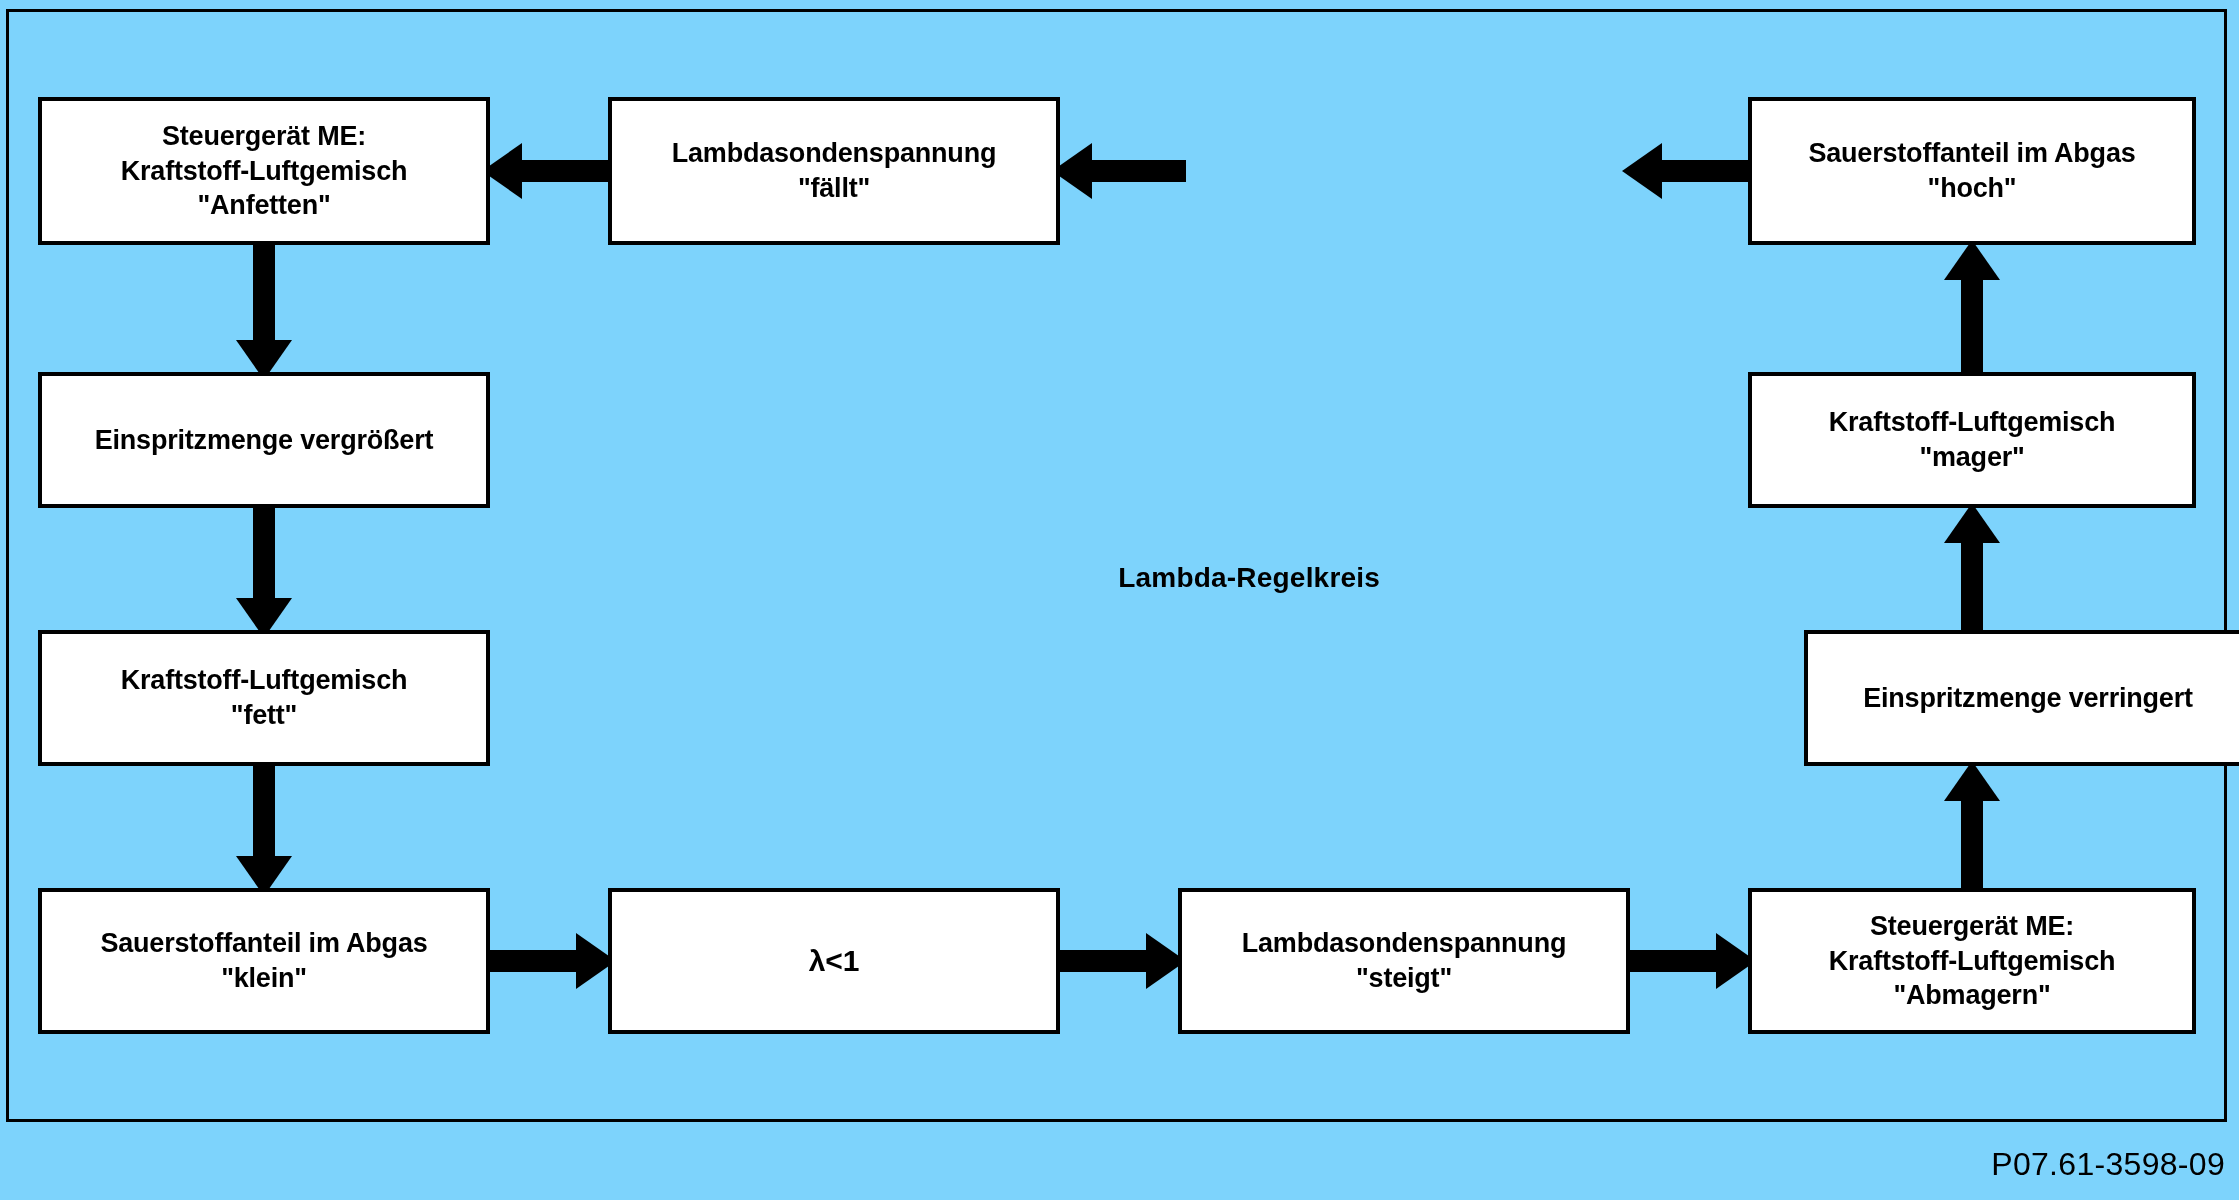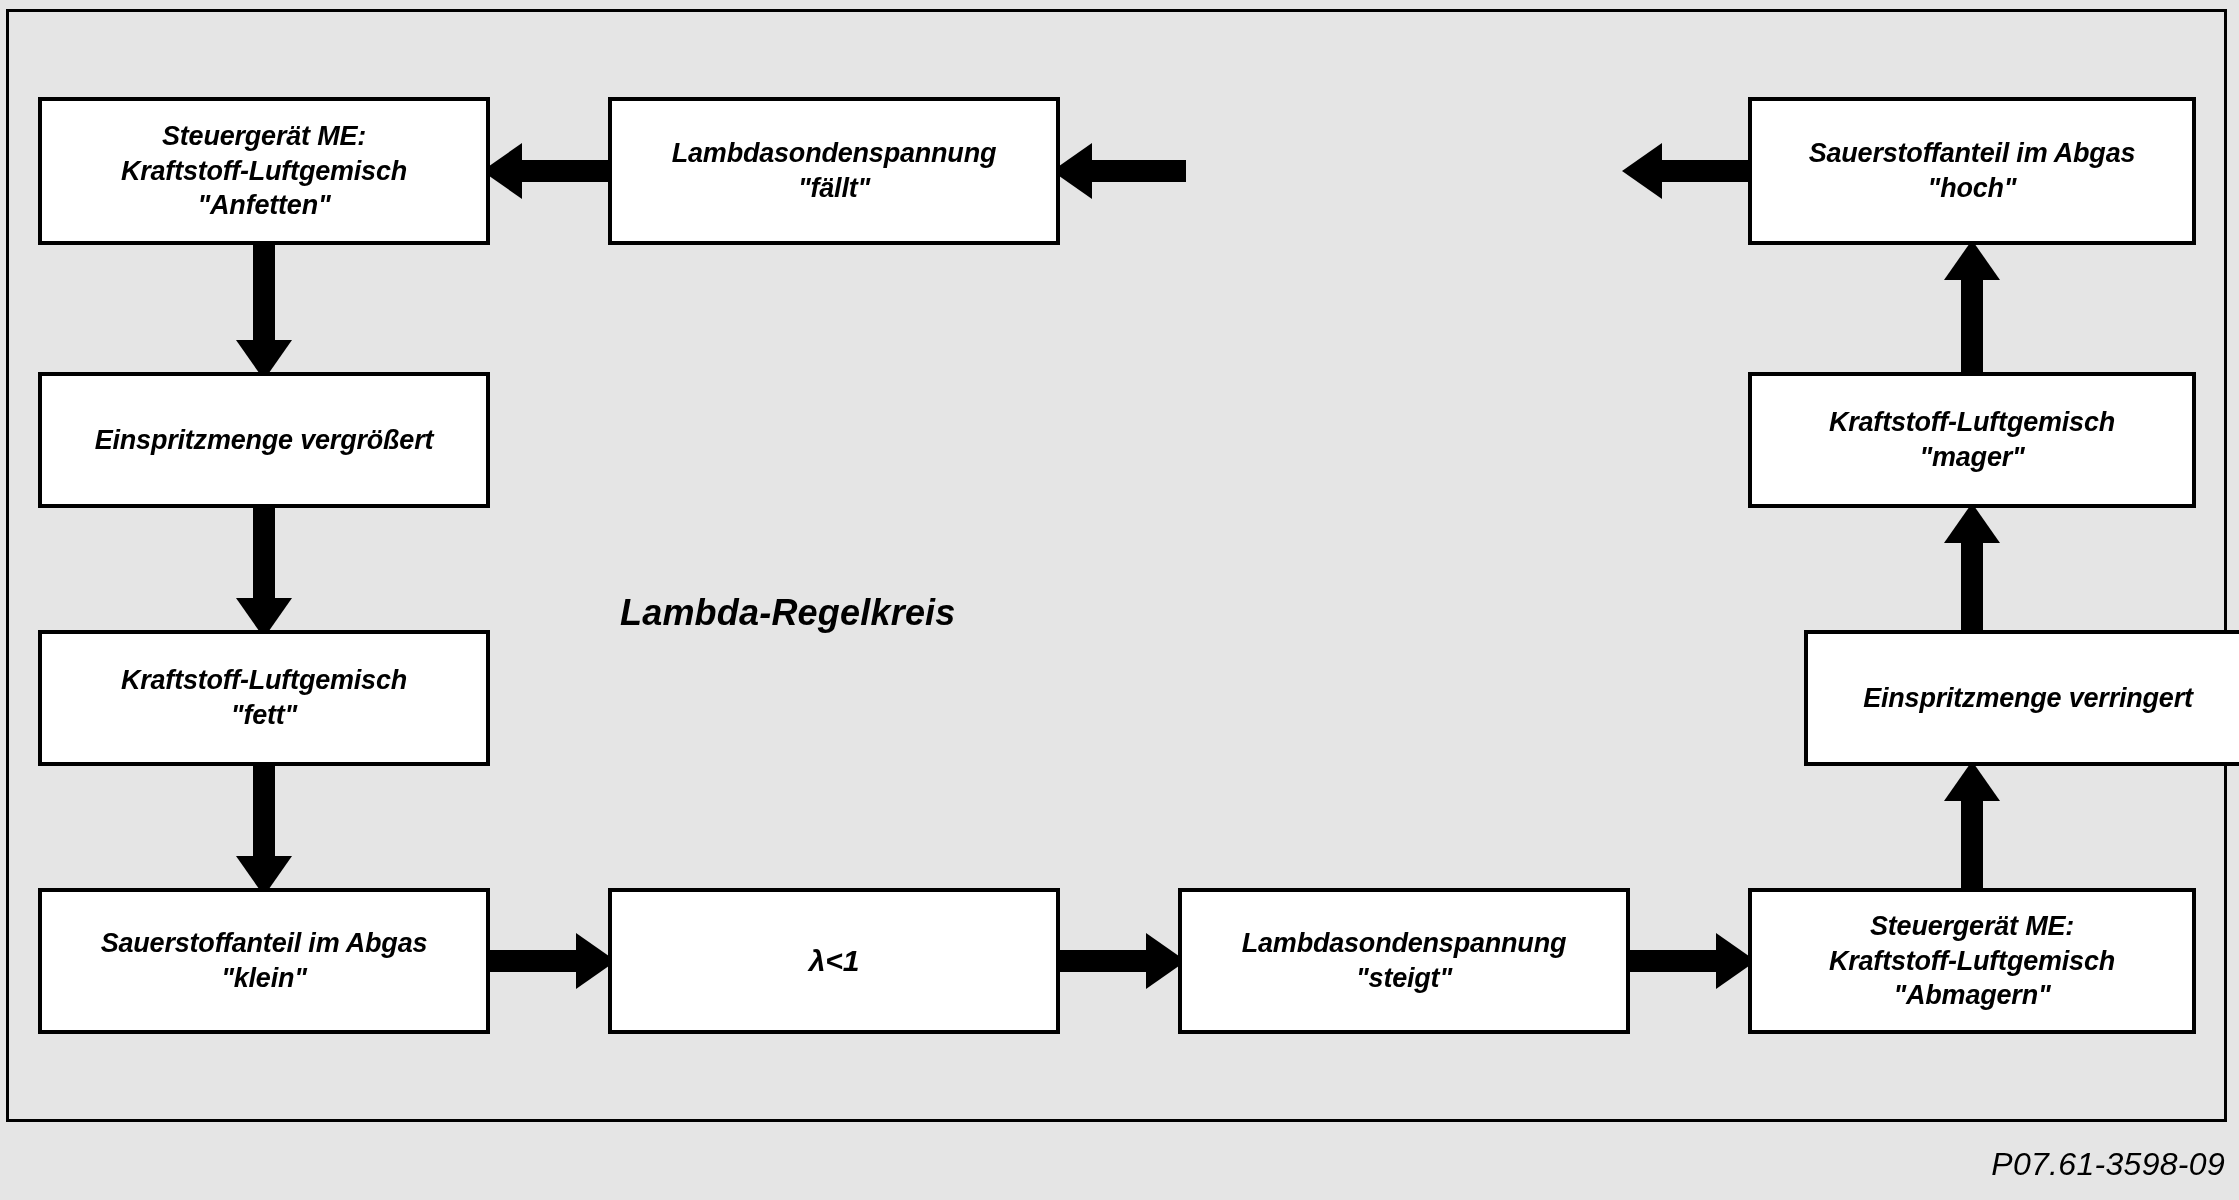--- a/index.html
+++ b/index.html
@@ -7,23 +7,22 @@
     padding: 0;
     background: #ffffff;
   }
   body {
     font-family: "Liberation Sans", sans-serif;
   }
   #canvas {
     position: relative;
     width: 2239px;
     height: 1200px;
-    background: #e5e5e5;
+    background: #7dd3fc;
     overflow: hidden;
-    font-style: italic;
   }
   .frame {
     position: absolute;
     left: 6px;
     top: 9px;
     width: 2221px;
     height: 1113px;
     border: 3px solid #000000;
     box-sizing: border-box;
   }
@@ -50,24 +49,24 @@
   }
   .node .lines div {
     white-space: nowrap;
   }
   .node.lambda {
     font-size: 30px;
   }
   .title {
     position: absolute;
     left: 620px;
-    top: 592px;
+    top: 562px;
     width: 760px;
-    text-align: left;
-    font-size: 36px;
+    text-align: right;
+    font-size: 28px;
     font-weight: bold;
     color: #000000;
     letter-spacing: 0.2px;
     z-index: 2;
   }
   .caption {
     position: absolute;
     right: 14px;
     top: 1146px;
     font-size: 32px;

